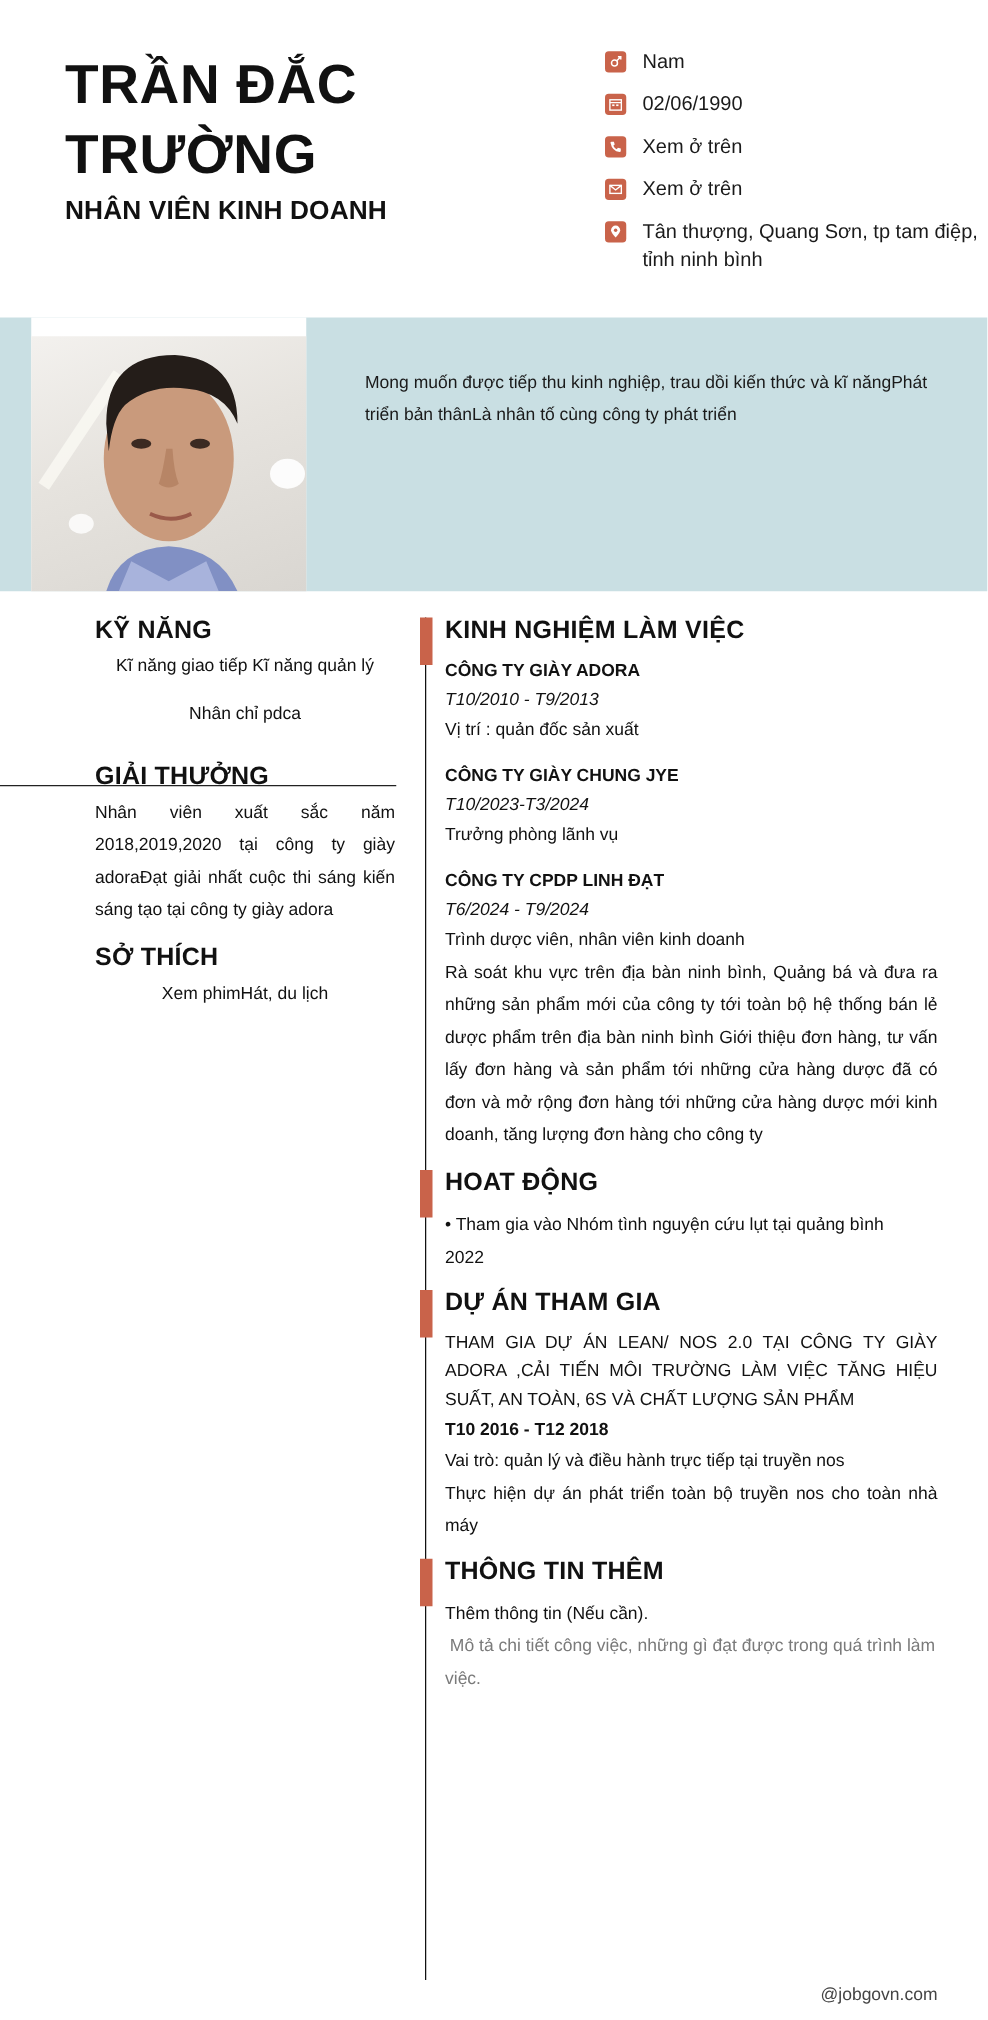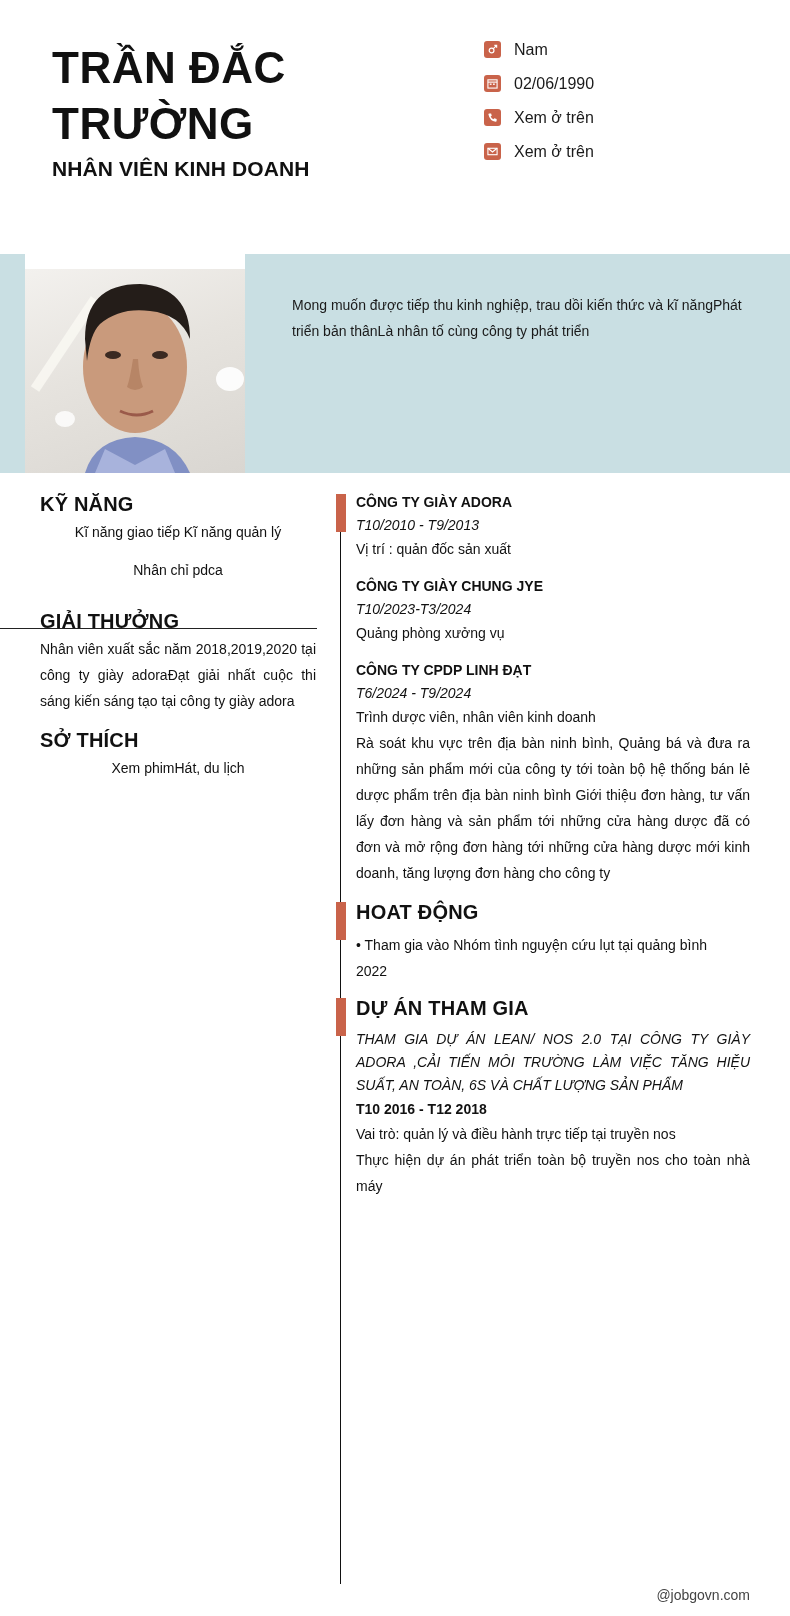--- a/index.html
+++ b/index.html
@@ -53,21 +53,21 @@
     .objective {
       position: absolute; left: 292px; top: 292px; width: 458px;
       font-size: 14px; line-height: 26px; color: #1a1a1a;
     }
 
     
     .left-col { position: absolute; left: 40px; top: 490px; width: 276px; }
     .sec-title {
       font-size: 20px; font-weight: 700; line-height: 28px; letter-spacing: 0.2px;
     }
-    .left-col .sec { margin-bottom: 12px; }
+    .left-col .sec { margin-bottom: 12px; margin-left: 36px; }
     .left-col .sec-body { font-size: 14px; line-height: 26px; margin-top: 1px; text-align: center; }
     .left-col .justify { text-align: justify; }
     .left-divider {
       position: absolute; left: 0; top: 628px; width: 317px; height: 1px; background: #222;
     }
 
     
     .timeline-line {
       position: absolute; left: 340px; top: 494px; width: 1px; height: 1090px; background: #111;
     }
@@ -76,21 +76,21 @@
     .r-sec .accent {
       position: absolute; left: -20px; top: 4px; width: 10px; height: 38px; background: #c9634a;
     }
     .r-sec .sec-title { margin-bottom: 6px; }
     .company { font-size: 14px; font-weight: 700; line-height: 24px; }
     .period { font-size: 14px; font-style: italic; line-height: 22px; }
     .role { font-size: 14px; line-height: 26px; }
     .desc { font-size: 14px; line-height: 26px; text-align: justify; }
     .job { margin-bottom: 12px; }
     .r-sec { margin-bottom: 10px; }
-    .project-title { font-size: 14px; font-style: italic; line-height: 23px; text-align: justify; }
+    .project-title { font-size: 14px; line-height: 23px; text-align: justify; }
     .project-period { font-size: 14px; font-weight: 700; line-height: 24px; }
     .muted { color: #7a7a7a; }
 
     
     .footer {
       position: absolute; right: 40px; top: 1587px;
       font-family: Liberation Sans, sans-serif;
       font-size: 14px; color: #444;
     }
   </style>
@@ -131,20 +131,29 @@
       <span class="txt">Xem ở trên</span>
     </li>
     <li class="contact-item">
       <span class="ic">
         <svg viewBox="0 0 12 12">
             <rect x="1" y="2.5" width="10" height="7" fill="none" stroke="#fff" stroke-width="1.2"></rect>
             <path d="M1 2.5 L6 6.5 L11 2.5" fill="none" stroke="#fff" stroke-width="1.2"></path>
           </svg>
       </span>
       <span class="txt">Xem ở trên</span>
+    </li>
+    <li class="contact-item">
+      <span class="ic">
+        <svg viewBox="0 0 12 12">
+            <path d="M6 11 Q2 6.5 2 4.5 A4 4 0 0 1 10 4.5 Q10 6.5 6 11 Z" fill="#fff"></path>
+            <circle cx="6" cy="4.5" r="1.5" fill="#c9634a"></circle>
+          </svg>
+      </span>
+      <span class="txt">Tân thượng, Quang Sơn, tp tam điệp, tỉnh ninh bình</span>
     </li>
   </ul>
 </div>
 
 <div class="banner"></div>
 <div class="photo-frame"></div>
 <div class="photo">
   <svg viewBox="0 0 220 204" preserveAspectRatio="none">
     <ellipse cx="40" cy="150" rx="10" ry="8" fill="#ffffff" opacity="0.8"></ellipse>
     <ellipse cx="205" cy="110" rx="14" ry="12" fill="#ffffff" opacity="0.9"></ellipse>
@@ -180,31 +189,32 @@
   </section>
 </div>
 <div class="left-divider"></div>
 
 <div class="timeline-line"></div>
 
 <div class="right-col">
 
   <section class="r-sec">
     <span class="accent"></span>
+    <h2 class="sec-title">KINH NGHIỆM LÀM VIỆC</h2>
 
     <div class="job">
       <div class="company">CÔNG TY GIÀY ADORA</div>
       <div class="period">T10/2010 - T9/2013</div>
       <div class="role">Vị trí : quản đốc sản xuất</div>
     </div>
 
     <div class="job">
       <div class="company">CÔNG TY GIÀY CHUNG JYE</div>
       <div class="period">T10/2023-T3/2024</div>
-      <div class="role">Quảng phòng xưởng vụ</div>
+      <div class="role">Trưởng phòng lãnh vụ</div>
     </div>
 
     <div class="job">
       <div class="company">CÔNG TY CPDP LINH ĐẠT</div>
       <div class="period">T6/2024 - T9/2024</div>
       <div class="role">Trình dược viên, nhân viên kinh doanh</div>
       <p class="desc">Rà soát khu vực trên địa bàn ninh bình, Quảng bá và đưa ra những sản phẩm mới của công ty tới toàn bộ hệ thống bán lẻ dược phẩm trên địa bàn ninh bình Giới thiệu đơn hàng, tư vấn lấy đơn hàng  và sản phẩm tới những cửa hàng dược đã có đơn và mở rộng đơn hàng tới những cửa hàng dược mới kinh doanh, tăng lượng đơn hàng cho công ty</p>
     </div>
   </section>
 
@@ -217,15 +227,21 @@
 
   <section class="r-sec">
     <span class="accent"></span>
     <h2 class="sec-title">DỰ ÁN THAM GIA</h2>
     <p class="project-title">THAM GIA DỰ ÁN LEAN/ NOS 2.0 TẠI CÔNG TY GIÀY ADORA ,CẢI TIẾN MÔI TRƯỜNG LÀM VIỆC TĂNG HIỆU SUẤT, AN TOÀN, 6S VÀ CHẤT LƯỢNG SẢN PHẨM</p>
     <div class="project-period">T10 2016 - T12 2018</div>
     <div class="role">Vai trò: quản lý và điều hành trực tiếp tại truyền nos</div>
     <p class="desc">Thực hiện dự án phát triển toàn bộ truyền nos cho toàn nhà máy</p>
   </section>
 
+  <section class="r-sec">
+    <span class="accent"></span>
+    <h2 class="sec-title">THÔNG TIN THÊM</h2>
+    <div class="role">Thêm thông tin (Nếu cần).</div>
+    <p class="desc muted" style="text-align:left; white-space:pre-wrap;"> Mô tả chi tiết công việc, những gì đạt được trong quá trình làm việc.</p>
+  </section>
 </div>
 
 <div class="footer">@jobgovn.com</div>
 
 </body></html>

